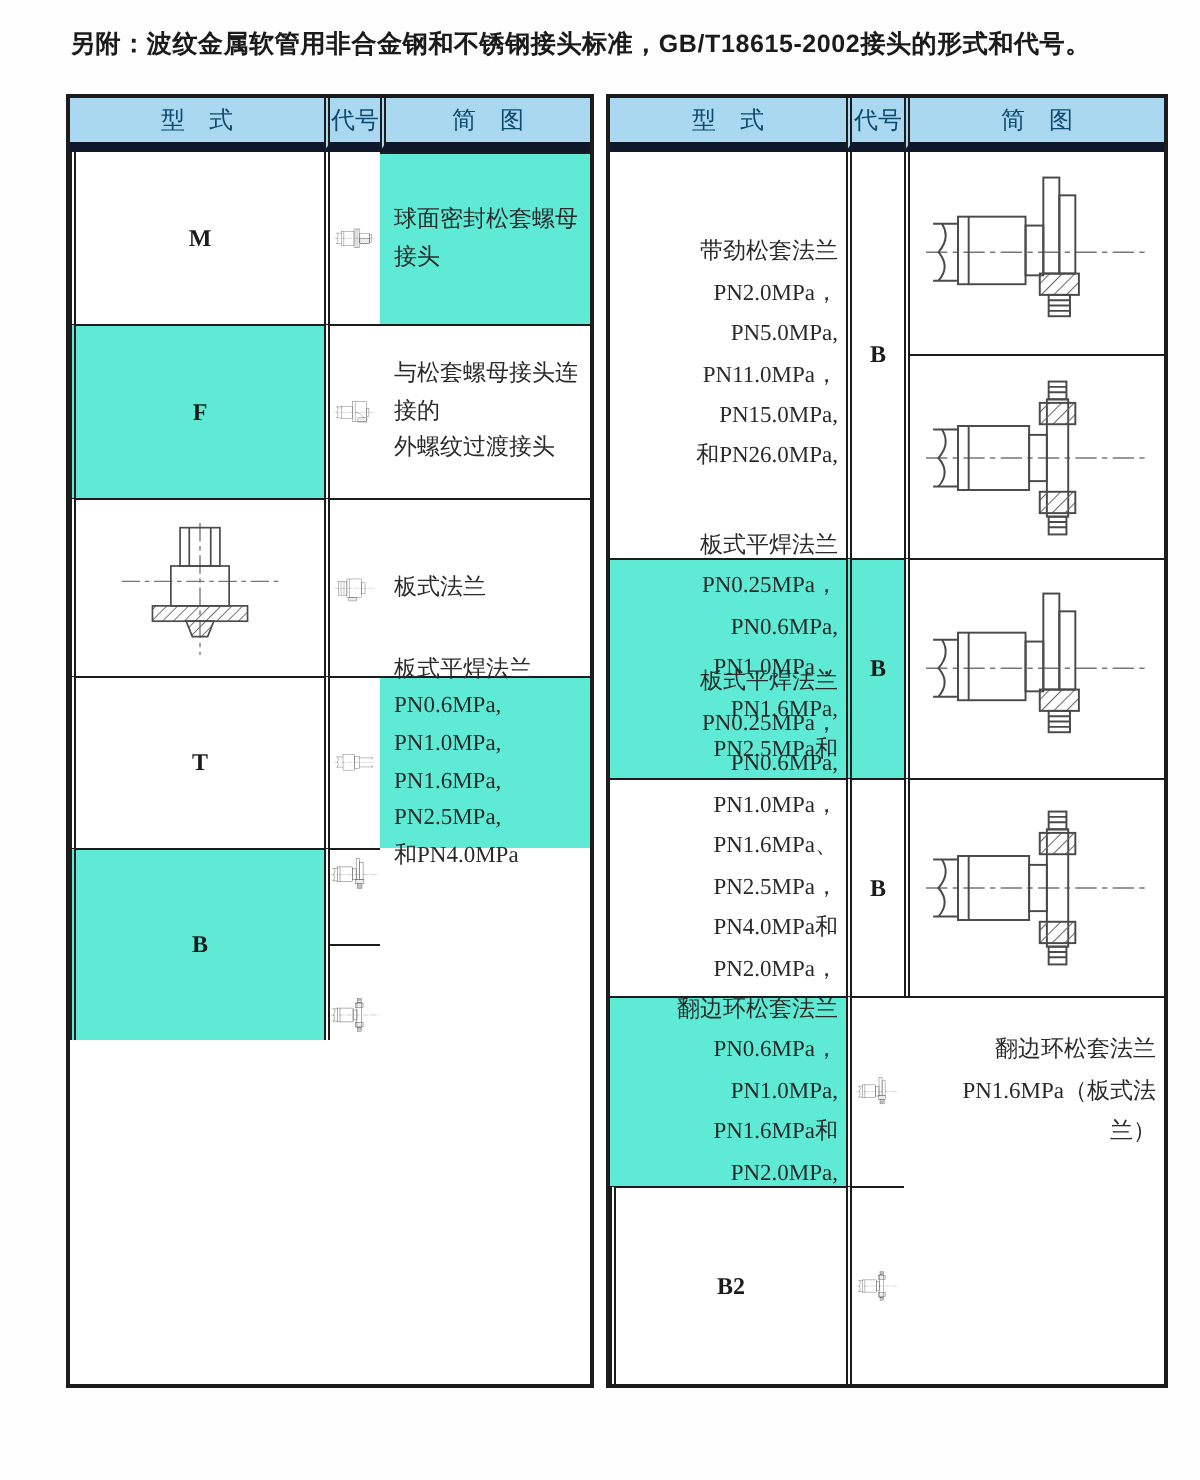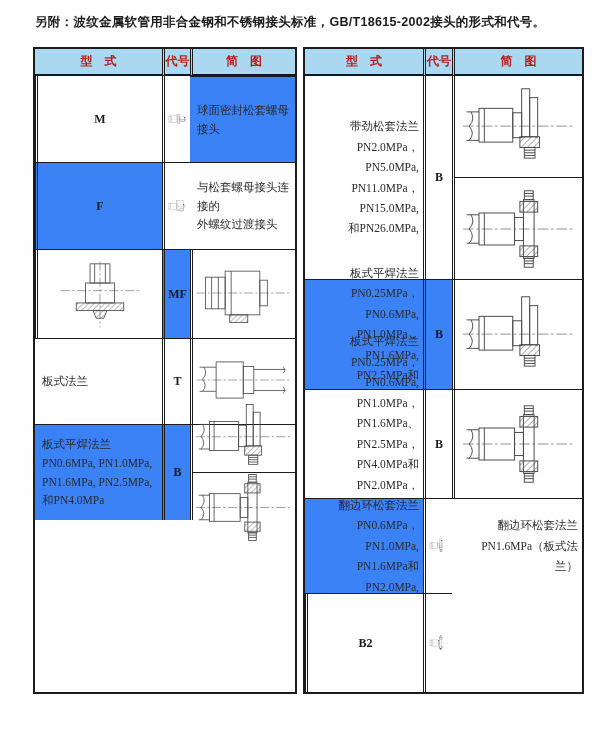--- a/index.html
+++ b/index.html
@@ -22,35 +22,35 @@
   }
   .tbl-right .grid{
     grid-template-columns:118px 29px 130px;
     grid-template-rows:27px 203px 110px 109px 95px 99px;
   }
   .cell{box-sizing:border-box;background:#fff;}
   .v{border-left:3px double #1c1c1c;}
   .bt{border-top:1px solid #1c1c1c;}
   .hc{
     background:#aad8f0;display:flex;align-items:center;justify-content:center;
-    font-weight:bold;font-size:12px;color:#b91c1c;border-bottom:2px solid #0f172a;
+    font-weight:normal;font-size:12px;color:#0c4a6e;border-bottom:5px solid #0f172a;
   }
   .tc{
     display:flex;align-items:center;text-align:left;
     padding:5px 4px 5px 7px;font-size:11.5px;line-height:1.62;
     white-space:pre-line;color:#2a2a2a;
   }
   .tbl-right .tc{line-height:1.78;text-align:right;}
   .cc{display:flex;align-items:center;justify-content:center;
       font-size:12px;font-weight:bold;color:#1b1b1b;}
   .dc{display:flex;align-items:center;justify-content:center;padding:2px;}
   .dc.split{flex-direction:column;align-items:stretch;padding:0;}
   .half{flex:1;display:flex;align-items:center;justify-content:center;}
   .half + .half{border-top:1px solid #1c1c1c;}
-  .hl{background:#3b82f6;}
+  .hl{background:#5eead4;}
   svg.diag{display:block;}
   .ln{fill:none;stroke:#4a4a4a;stroke-width:1.1;}
   .cl{fill:none;stroke:#777;stroke-width:.9;stroke-dasharray:12 3 3 3;}
   .ht{fill:url(#hatch);stroke:#4a4a4a;stroke-width:1.1;}
 </style>
 </head>
 <body>
 
 <svg width="0" height="0" style="position:absolute" aria-hidden="true">
   <defs>
@@ -173,21 +173,20 @@
       </div>
 
       <div class="cell tc bt">与松套螺母接头连接的
 外螺纹过渡接头</div>
       <div class="cell dc v bt">
         <svg class="diag" width="100" height="69" viewBox="0 0 130 90">
             <use href="#sym-vunion"></use>
           </svg>
       </div>
 
-      <div class="cell cc v bt hl">MF</div>
       <div class="cell dc v bt">
         <svg class="diag" width="100" height="69" viewBox="0 0 130 90">
             <use href="#sym-hunion"></use>
           </svg>
       </div>
 
       <div class="cell tc bt">板式法兰</div>
       <div class="cell cc v bt">T</div>
       <div class="cell dc v bt">
         <svg class="diag" width="100" height="69" viewBox="0 0 130 90">

